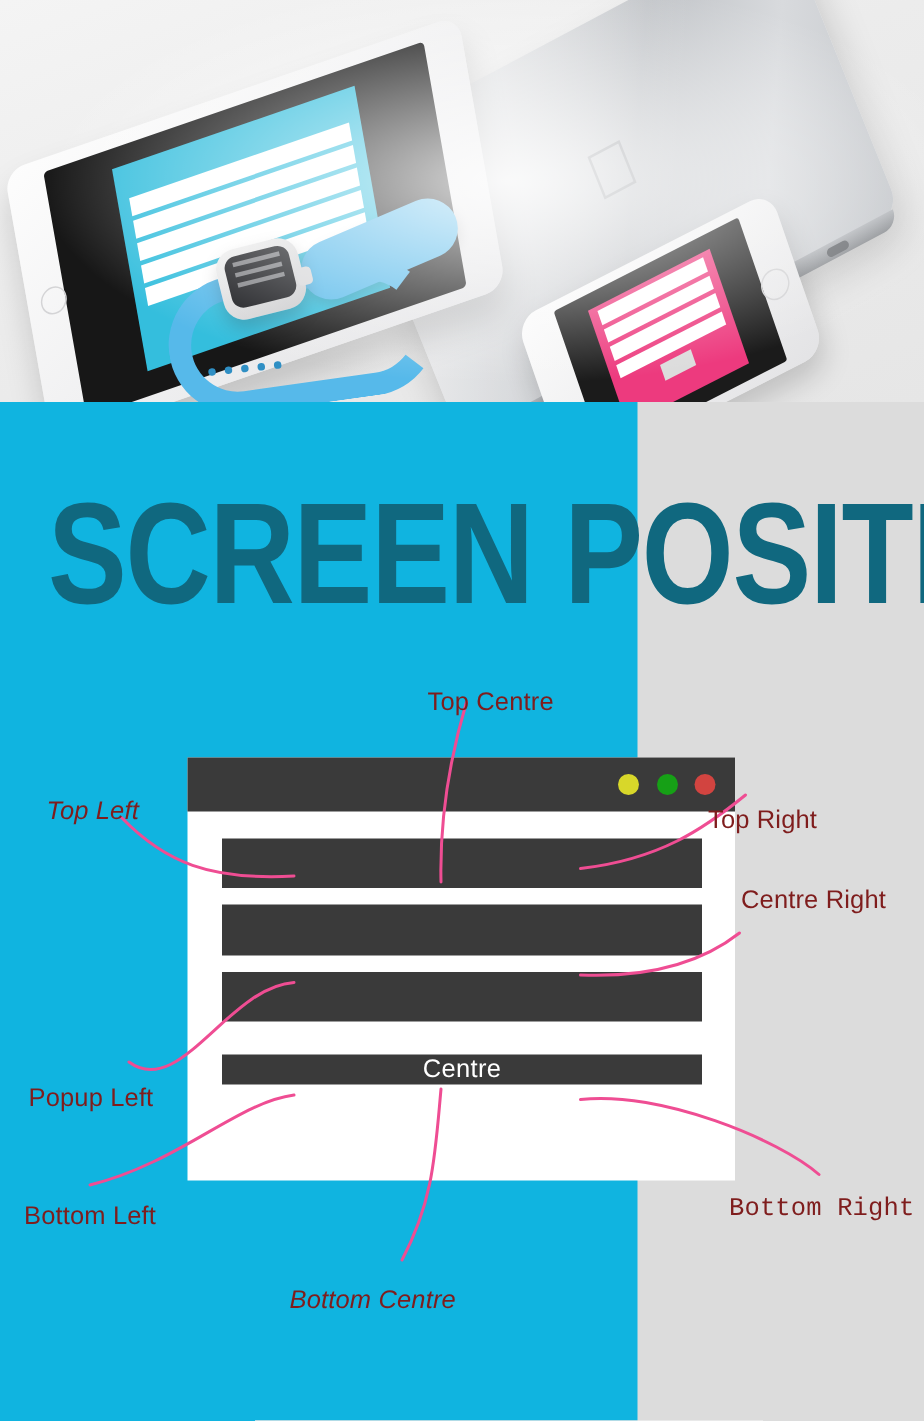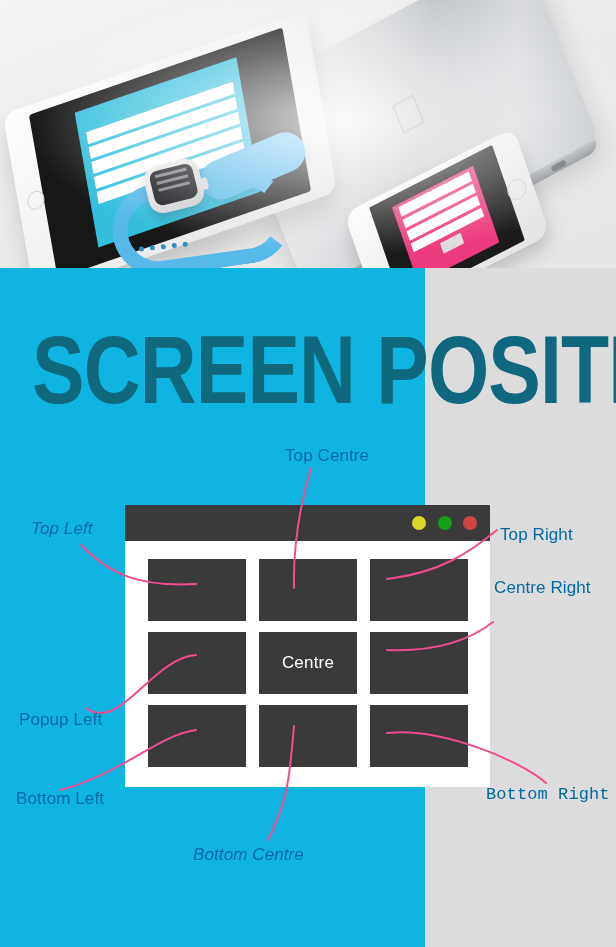--- a/index.html
+++ b/index.html
@@ -83,27 +83,27 @@
       color:#10687f;white-space:nowrap;
       transform:scaleX(.82);transform-origin:left top;}
 
   
   .win{position:absolute;left:125px;top:505px;width:365px;height:282px;background:#ffffff;}
   .titlebar{position:absolute;left:0;top:0;width:365px;height:36px;background:#3a3a3a;}
   .dots{position:absolute;right:13px;top:11px;}
   .dot{display:inline-block;width:14px;height:14px;border-radius:50%;margin-left:7px;vertical-align:top;}
 
   .grid{position:absolute;left:23px;top:54px;width:320px;height:208px;
-        display:grid;grid-template-columns:repeat(3,1fr);grid-template-rows:repeat(3,1fr);
+        display:grid;grid-template-columns:repeat(1,1fr);grid-template-rows:repeat(3,1fr);
         gap:11px 13px;}
   .cell{background:#3a3a3a;display:flex;align-items:center;justify-content:center;}
   .cell span{color:#ffffff;font-size:17px;letter-spacing:.2px;}
 
   
-  .lbl{position:absolute;font-size:17px;color:#0369a1;white-space:nowrap;letter-spacing:.1px;}
+  .lbl{position:absolute;font-size:17px;color:#7f1d1d;white-space:nowrap;letter-spacing:.1px;margin-top:12px;}
 
   
   .wires{position:absolute;left:0;top:0;width:616px;height:947px;pointer-events:none;}
 
   
   .caption{position:absolute;left:14px;top:880px;width:396px;text-align:center;
       color:#ffffff;font-weight:bold;font-size:16.5px;line-height:21px;}
 </style>
 </head>
 <body>
@@ -218,21 +218,21 @@
       <path d="M86,708 C120,733 152,658 196,655"></path>
       <path d="M493,622 C470,640 437,652 387,650"></path>
       <path d="M60,790 C120,775 158,735 196,730"></path>
       <path d="M268,840 C289,800 290,770 294,726"></path>
       <path d="M546,783 C520,760 440,727 387,733"></path>
     </g>
   </svg>
 
   <div class="lbl" style="left:31px;top:519px;font-style:italic;">Top Left</div>
   <div class="lbl" style="left:285px;top:446px;">Top Centre</div>
-  <div class="lbl" style="left:500px;top:525px;">Top Right</div>
+  <div class="lbl" style="left:472px;top:525px;">Top Right</div>
   <div class="lbl" style="left:19px;top:710px;">Popup Left</div>
   <div class="lbl" style="left:494px;top:578px;">Centre Right</div>
   <div class="lbl" style="left:16px;top:789px;">Bottom Left</div>
   <div class="lbl" style="left:193px;top:845px;font-style:italic;">Bottom Centre</div>
   <div class="lbl" style="left:486px;top:785px;font-family:Liberation Mono, monospace;">Bottom Right</div>
 
 
 </div>
 
 </body></html>

